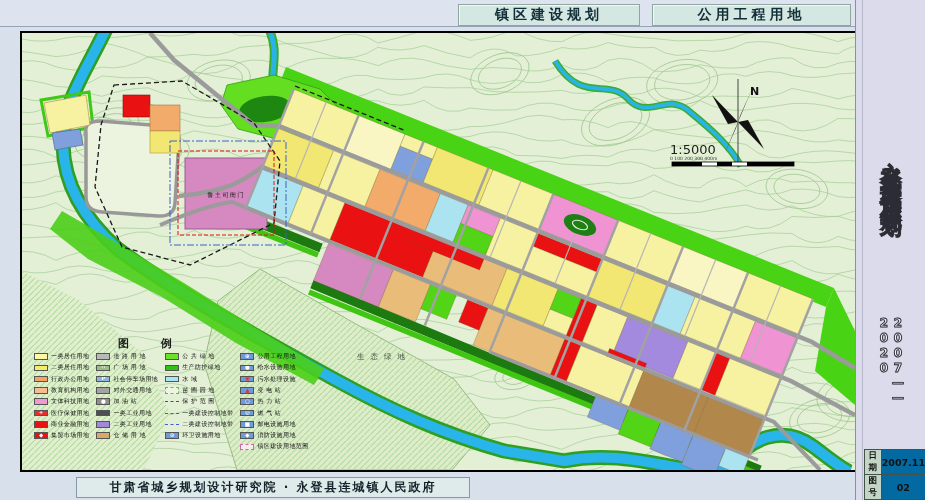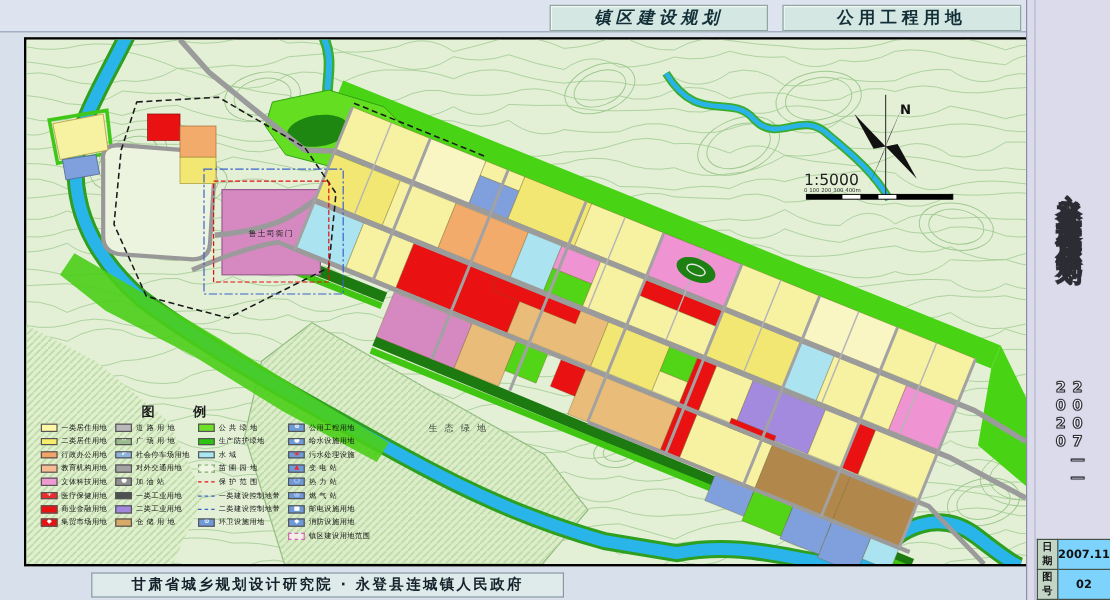--- a/index.html
+++ b/index.html
@@ -1,33 +1,33 @@
 <!DOCTYPE html>
 <html><head>
 <meta charset="utf-8">
 <style>
   html,body{margin:0;padding:0;background:#c9d2e0;}
   .page{position:relative;width:925px;height:500px;background:#d8e0ec;font-family:"DejaVu Sans",sans-serif;overflow:hidden;}
   
   .topband{position:absolute;left:0;top:0;width:855px;height:26px;background:#dde4ef;border-bottom:1px solid #96a3b6;}
   .tbox{position:absolute;top:4px;height:20px;background:#d5e7e2;border:1px solid #8fa69f;box-shadow:inset 1px 1px 0 #f2f8f6;display:flex;align-items:center;justify-content:center;font-weight:bold;font-size:14px;color:#122f38;letter-spacing:4px;white-space:nowrap;}
-  #tbox1{left:458px;width:180px;font-style:italic;}
+  #tbox1{left:458px;width:180px;}
   #tbox2{left:652px;width:197px;}
   
   .map-frame{position:absolute;left:20px;top:31px;width:833px;height:437px;border:2px solid #000;background:#e3f0d6;overflow:hidden;}
   .map-frame svg{position:absolute;left:0;top:0;}
   
   .sidebar{position:absolute;left:855px;top:0;width:70px;height:500px;background:#dbdbec;border-left:1px solid #8d8da6;}
   .sidebar:before{content:"";position:absolute;left:6px;top:0;bottom:0;width:1px;background:#b7b7cc;}
   .vtitle{position:absolute;top:34px;left:0;width:100%;height:282px;writing-mode:vertical-rl;text-orientation:upright;display:flex;justify-content:center;align-items:center;font-size:21px;font-weight:bold;letter-spacing:6px;color:#f2f2fa;-webkit-text-stroke:1.1px #2c2c34;text-shadow:0 0 1px #2c2c34;}
   .vperiod{position:absolute;top:316px;left:0;width:100%;height:142px;writing-mode:vertical-rl;text-orientation:upright;display:flex;justify-content:center;align-items:center;font-size:12px;font-weight:bold;letter-spacing:1px;color:#f2f2fa;-webkit-text-stroke:.9px #2c2c34;text-shadow:0 0 1px #2c2c34;}
   .sb-table{position:absolute;right:0;bottom:0;width:62px;height:42px;border-collapse:collapse;background:#e7efe7;}
   .sb-table td{border:1px solid #44524a;font-size:8.5px;font-weight:bold;text-align:center;color:#111;padding:0;}
   .sb-table td.lab{background:#c3d6c6;width:32px;}
-  .sb-table td.val{background:#7dd3fc;font-size:9.5px;}
+  .sb-table td.val{background:#0369a1;font-size:9.5px;}
   
   .credit{position:absolute;left:64px;top:477px;width:392px;height:19px;background:#dfeaea;border:1px solid #8797a7;display:flex;align-items:center;justify-content:center;font-size:12px;font-weight:bold;letter-spacing:2px;color:#14232b;white-space:nowrap;margin-left:12px;}
   
   .legend{position:absolute;left:12px;top:303px;width:305px;height:132px;}
   .legend-title{position:absolute;left:84px;top:0;font-size:11px;font-weight:bold;letter-spacing:14px;color:#1a1a1a;white-space:nowrap;}
   .legcols{position:absolute;left:0;top:16px;display:flex;}
   .lcol{display:flex;flex-direction:column;margin-right:7px;}
   .litem{display:flex;align-items:center;height:9.2px;margin-bottom:2.1px;}
   .sw{width:14px;height:6.5px;border:1px solid #555;box-sizing:border-box;display:flex;align-items:center;justify-content:center;font-size:5.5px;line-height:1;font-weight:bold;flex:none;overflow:hidden;}
   .sw i{display:block;flex:1;height:0;}

